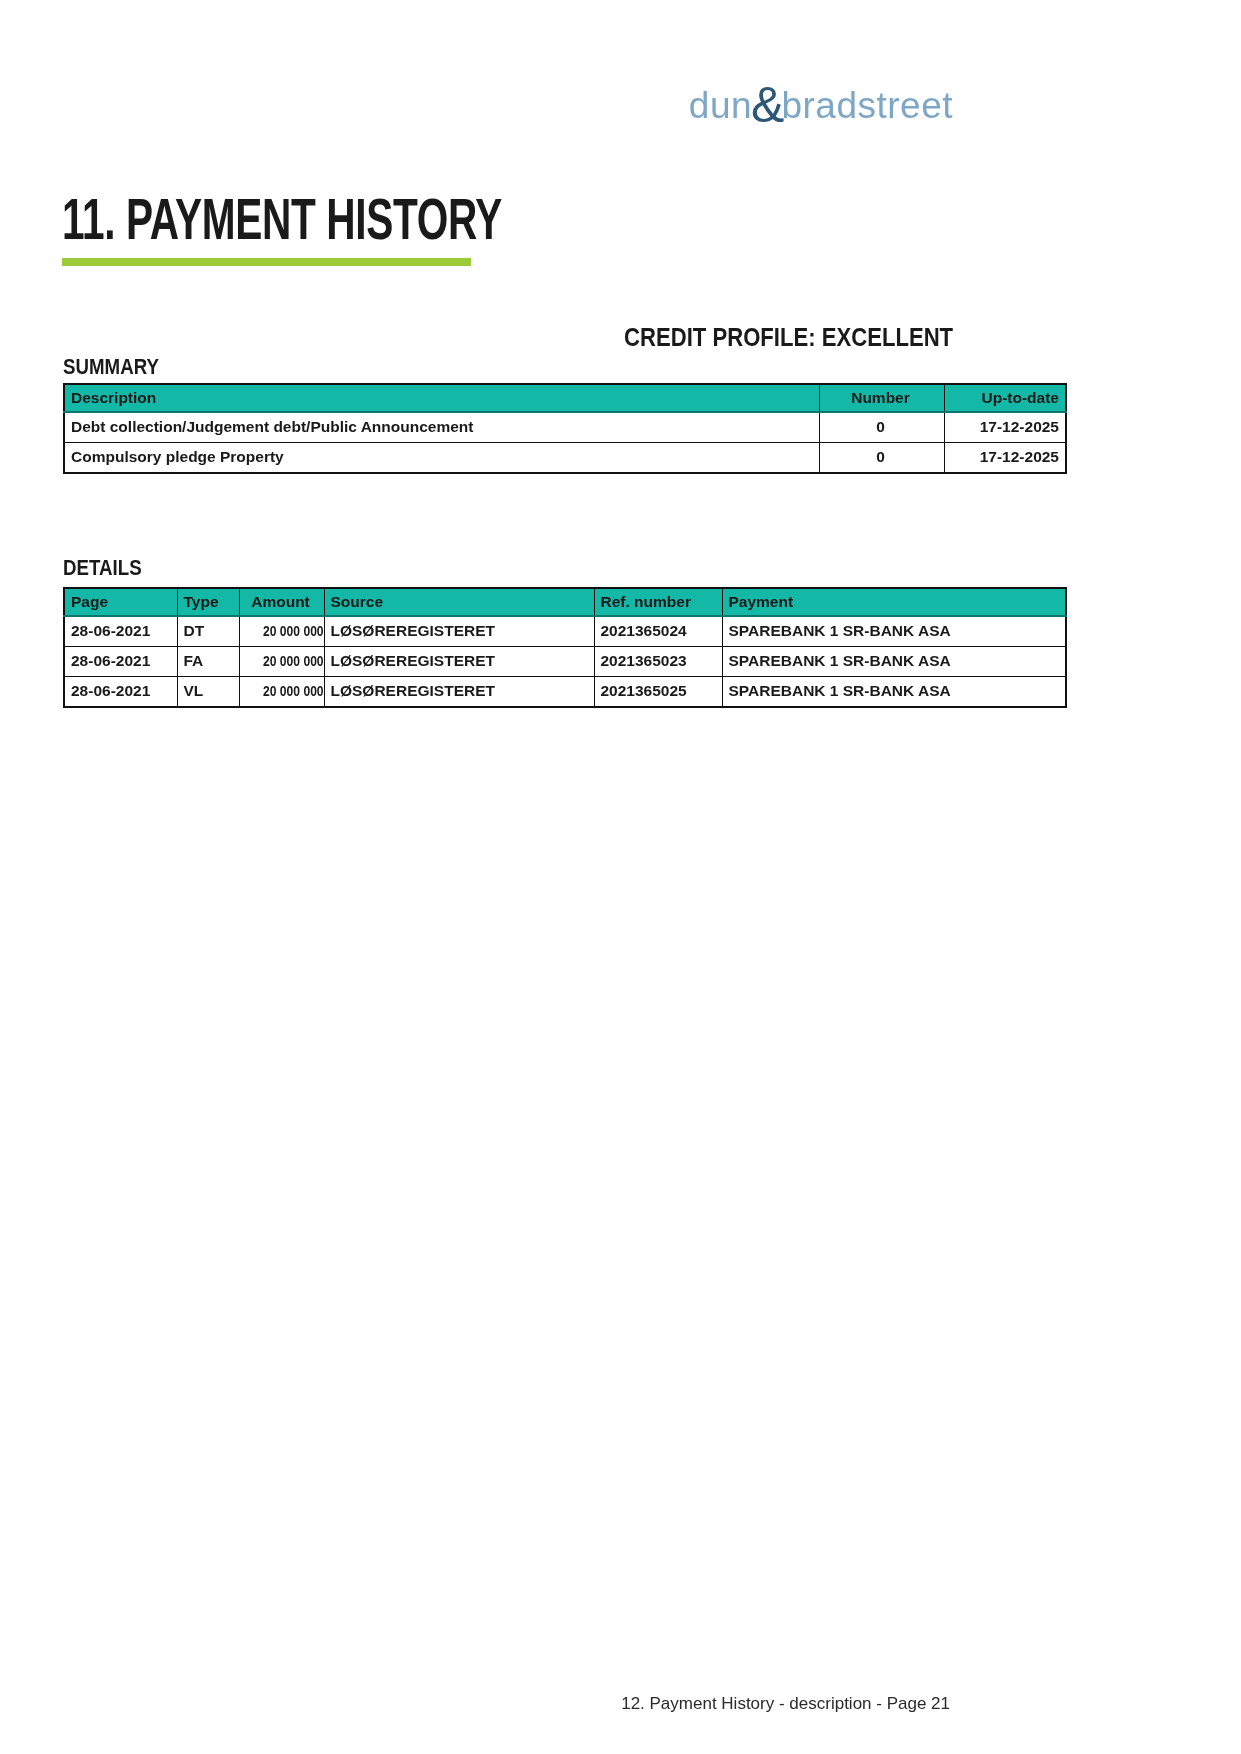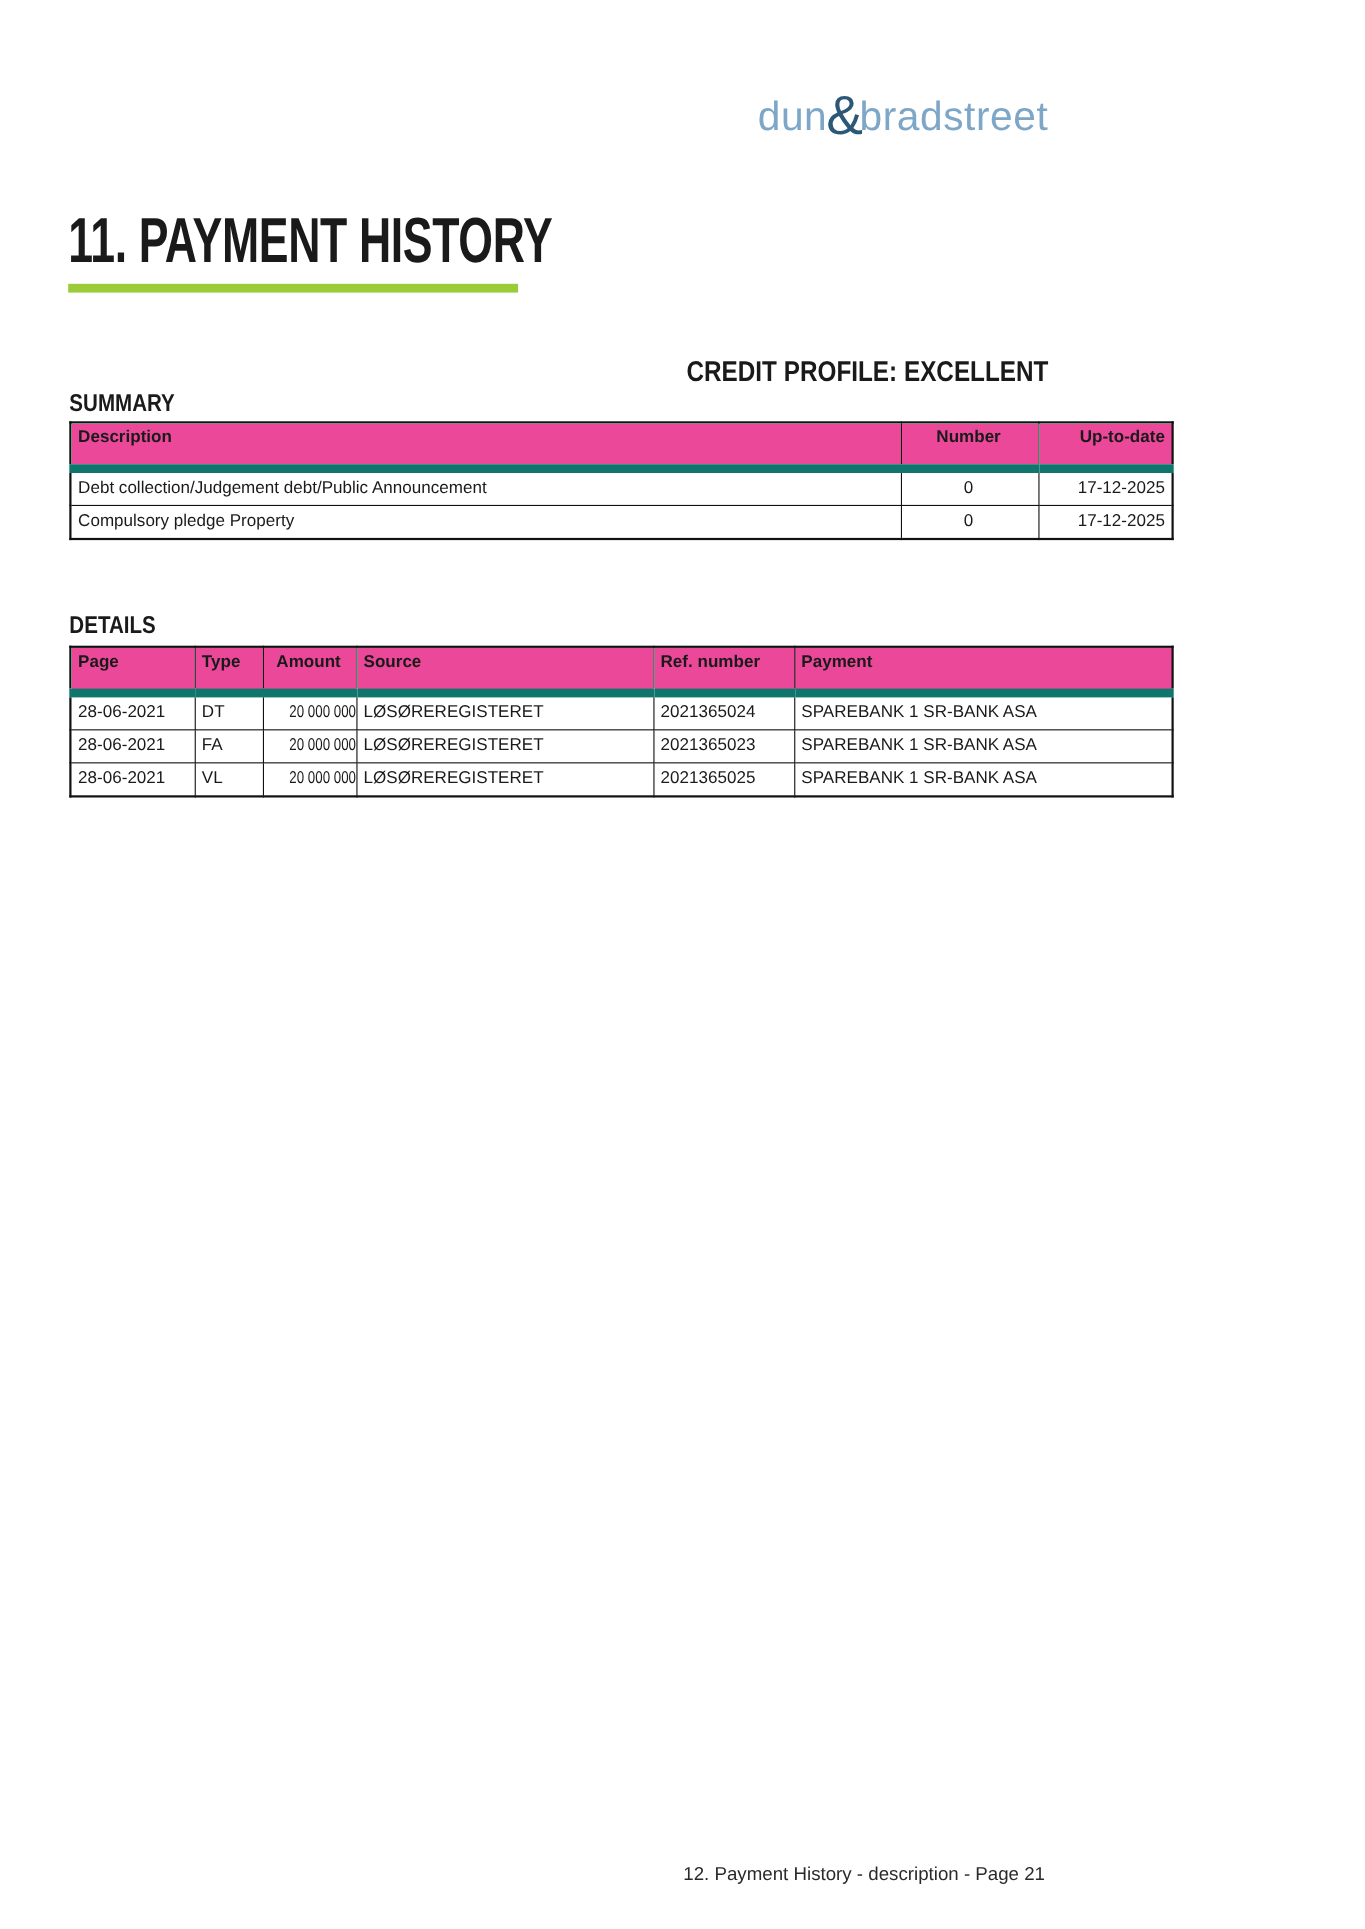--- a/index.html
+++ b/index.html
@@ -99,27 +99,27 @@
   .details-table { top: 587px; width: 1002px; }
 
   th, td {
     border: 1px solid #111;
     font-size: 15.5px;
     color: #1a1a1a;
     white-space: nowrap;
     overflow: hidden;
   }
   thead th {
-    background: #ec4899;
-    border-bottom: 8px solid #0f766e;
+    background: #14b8a6;
+    border-bottom: 2px solid #0f766e;
     font-weight: 700;
     text-align: left;
-    padding: 4px 6px 15px 6px;
-  }
-  td { padding: 5px 6px 6px 6px; font-weight: 400; }
+    padding: 4px 6px 4px 6px;
+  }
+  td { padding: 5px 6px 6px 6px; font-weight: 700; }
 
   th.align-right, td.align-right { text-align: center; padding-right: 8px; }
   th.align-center, td.align-center { text-align: right; }
 
   td.amount-cell span {
     display: inline-block;
     transform: scaleX(0.78);
     transform-origin: right center;
   }
 

